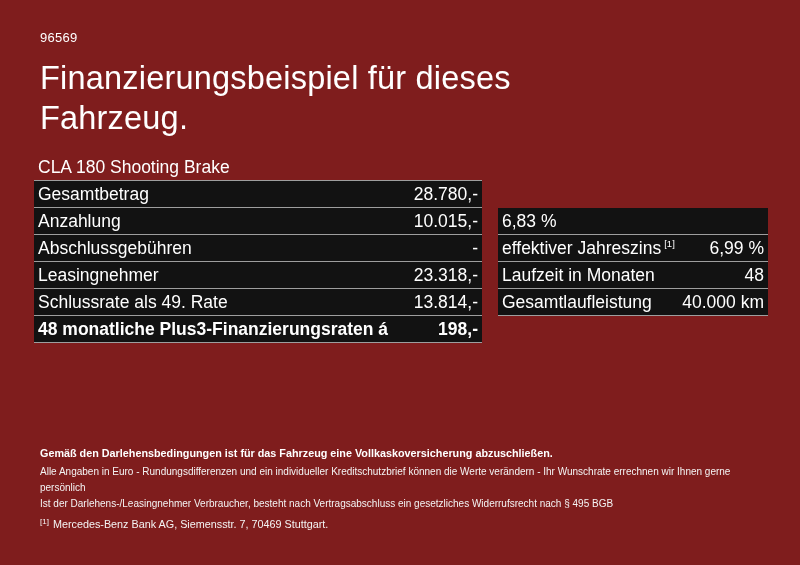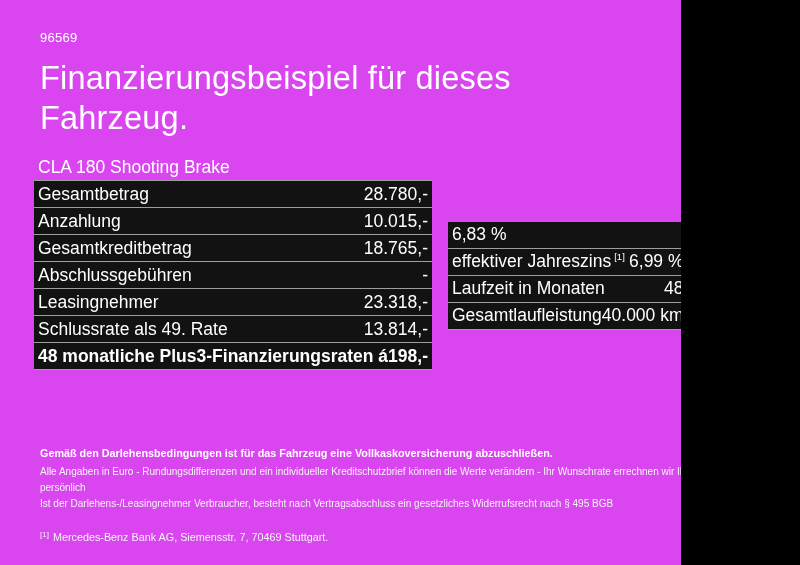--- a/index.html
+++ b/index.html
@@ -4,22 +4,22 @@
 <style>
   * { margin: 0; padding: 0; box-sizing: border-box; }
   html, body { background: #000; }
   body {
     width: 800px; height: 565px;
     font-family: "Liberation Sans", sans-serif;
     -webkit-font-smoothing: antialiased;
   }
   .page {
     position: relative;
-    width: 681px; height: 565px;
-    background: #d946ef;
+    width: 800px; height: 565px;
+    background: #7f1d1d;
     color: #fff;
     padding: 30px 32px 0 34px;
     overflow: hidden;
   }
   .ref {
     font-size: 13px;
     padding-left: 6px;
     letter-spacing: 0.3px;
   }
   .title {
@@ -71,21 +71,21 @@
     line-height: 16px;
     margin-bottom: 3px;
   }
   .footer .line {
     font-size: 10px;
     font-weight: 400;
     line-height: 15.8px;
     color: #f4f4f4;
   }
   .footer .footnote {
-    margin-top: 20px;
+    margin-top: 7px;
     font-size: 10.8px;
     color: #f4f4f4;
   }
   .footer .footnote sup {
     font-size: 8px;
     vertical-align: super;
     line-height: 0;
     margin-right: 4px;
   }
 </style>
@@ -104,24 +104,20 @@
       <div class="trow model">
         <span class="label">CLA 180 Shooting Brake</span>
       </div>
       <div class="trow">
         <span class="label">Gesamtbetrag</span>
         <span class="value">28.780,-</span>
       </div>
       <div class="trow">
         <span class="label">Anzahlung</span>
         <span class="value">10.015,-</span>
-      </div>
-      <div class="trow">
-        <span class="label">Gesamtkreditbetrag</span>
-        <span class="value">18.765,-</span>
       </div>
       <div class="trow">
         <span class="label">Abschlussgebühren</span>
         <span class="value">-</span>
       </div>
       <div class="trow">
         <span class="label">Leasingnehmer</span>
         <span class="value">23.318,-</span>
       </div>
       <div class="trow">

